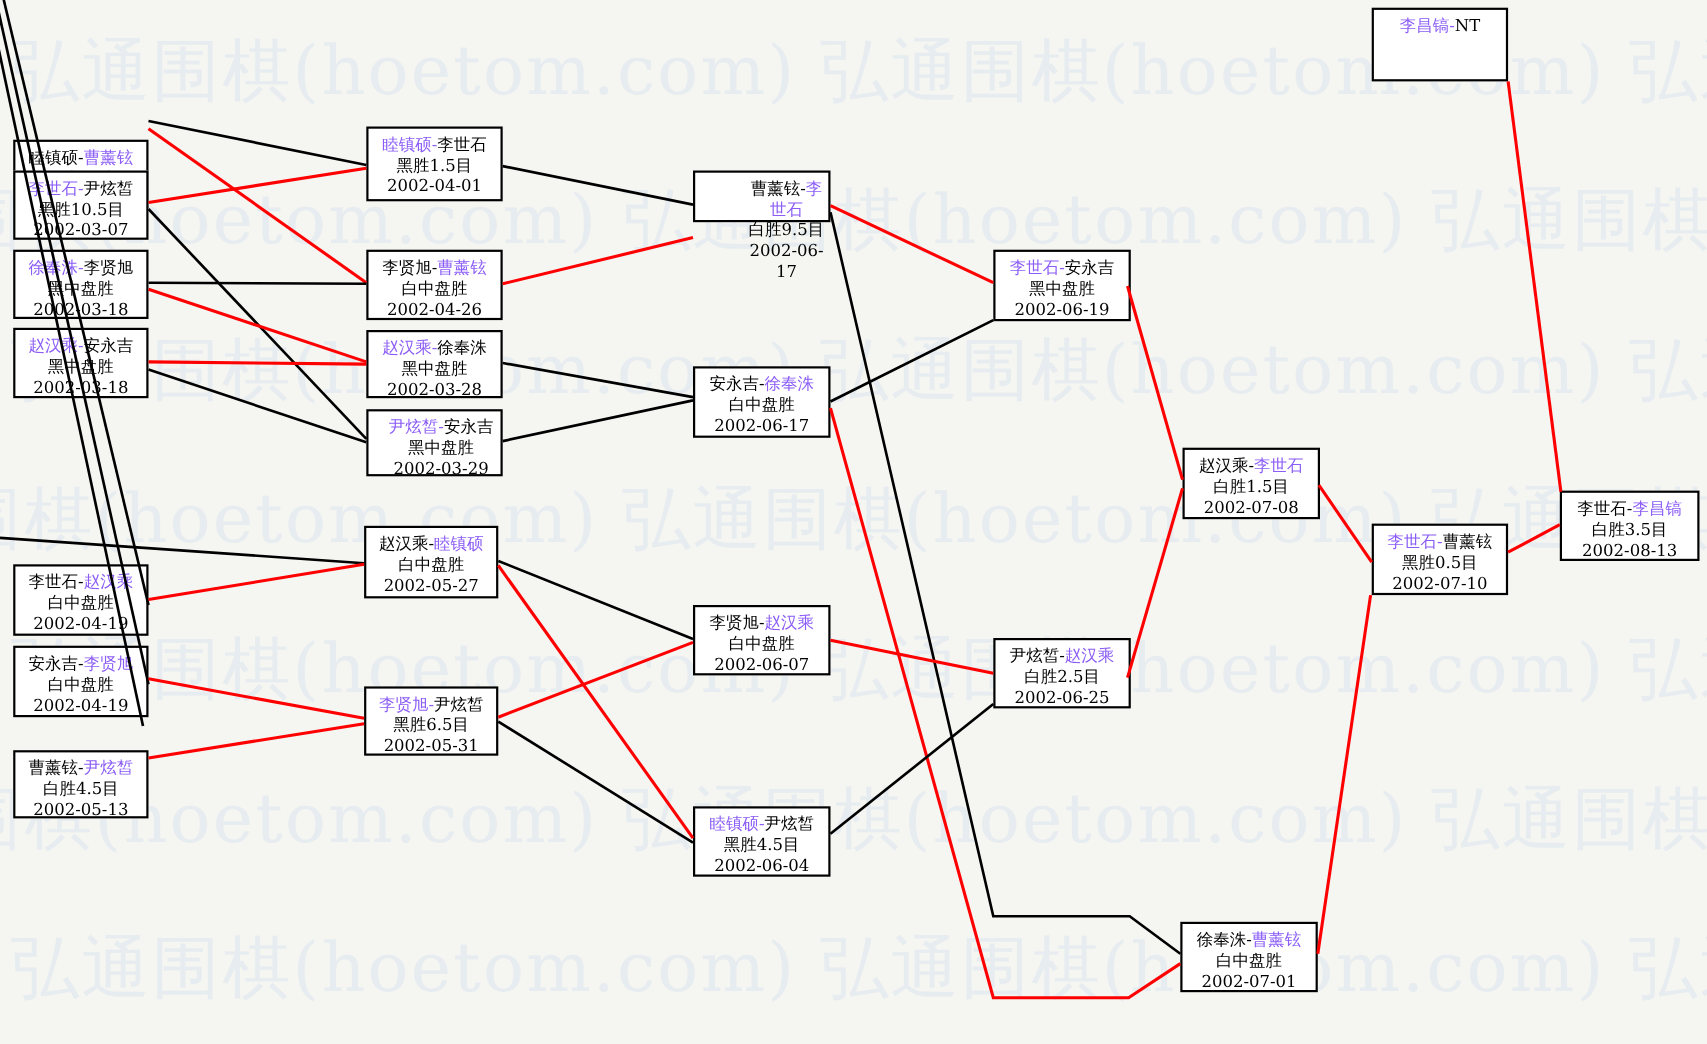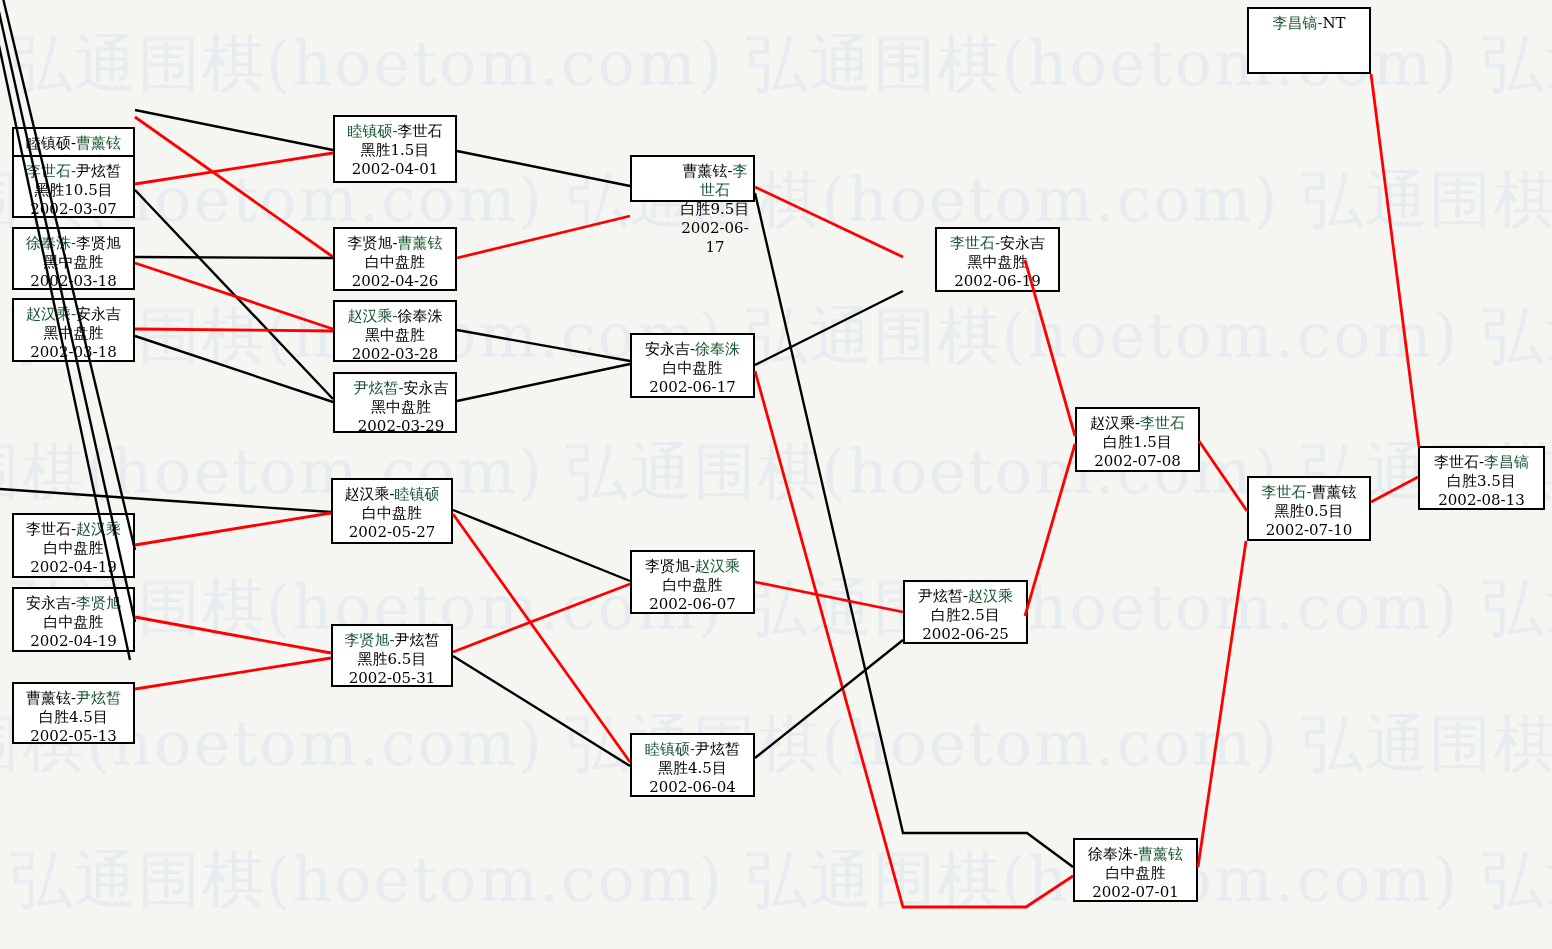--- a/index.html
+++ b/index.html
@@ -28,21 +28,21 @@
     display:flex;
     flex-direction:column;
     align-items:center;
     justify-content:flex-start;
     padding-top:5px;
     font-size:15px;
     line-height:19px;
     color:#000000;
     text-align:center;
   }
-  .match-box .winner{color:#14532d;}
+  .match-box .winner{color:#8b5cf6;}
   #wires{
     position:absolute;
     left:0;top:0;
     z-index:3;
     pointer-events:none;
   }
 </style>
 </head>
 <body>
 
@@ -135,21 +135,21 @@
       <div class="match-box" style="left: 630px; top: 550px; width: 125px; height: 64px;">
         <div><span>李贤旭</span><span>-</span><span class="winner">赵汉乘</span></div>
         <div>白中盘胜</div>
         <div>2002-06-07</div>
       </div>
       <div class="match-box" style="left: 630px; top: 733px; width: 125px; height: 64px;">
         <div><span class="winner">睦镇硕</span><span class="winner">-</span><span>尹炫皙</span></div>
         <div>黑胜4.5目</div>
         <div>2002-06-04</div>
       </div>
-      <div class="match-box" style="left: 903px; top: 227px; width: 125px; height: 65px; margin-left: 32px;">
+      <div class="match-box" style="left: 903px; top: 227px; width: 125px; height: 65px;">
         <div><span class="winner">李世石</span><span class="winner">-</span><span>安永吉</span></div>
         <div>黑中盘胜</div>
         <div>2002-06-19</div>
       </div>
       <div class="match-box" style="left: 903px; top: 580px; width: 125px; height: 64px;">
         <div><span>尹炫皙</span><span>-</span><span class="winner">赵汉乘</span></div>
         <div>白胜2.5目</div>
         <div>2002-06-25</div>
       </div>
       <div class="match-box" style="left: 1073px; top: 838px; width: 125px; height: 64px;">

